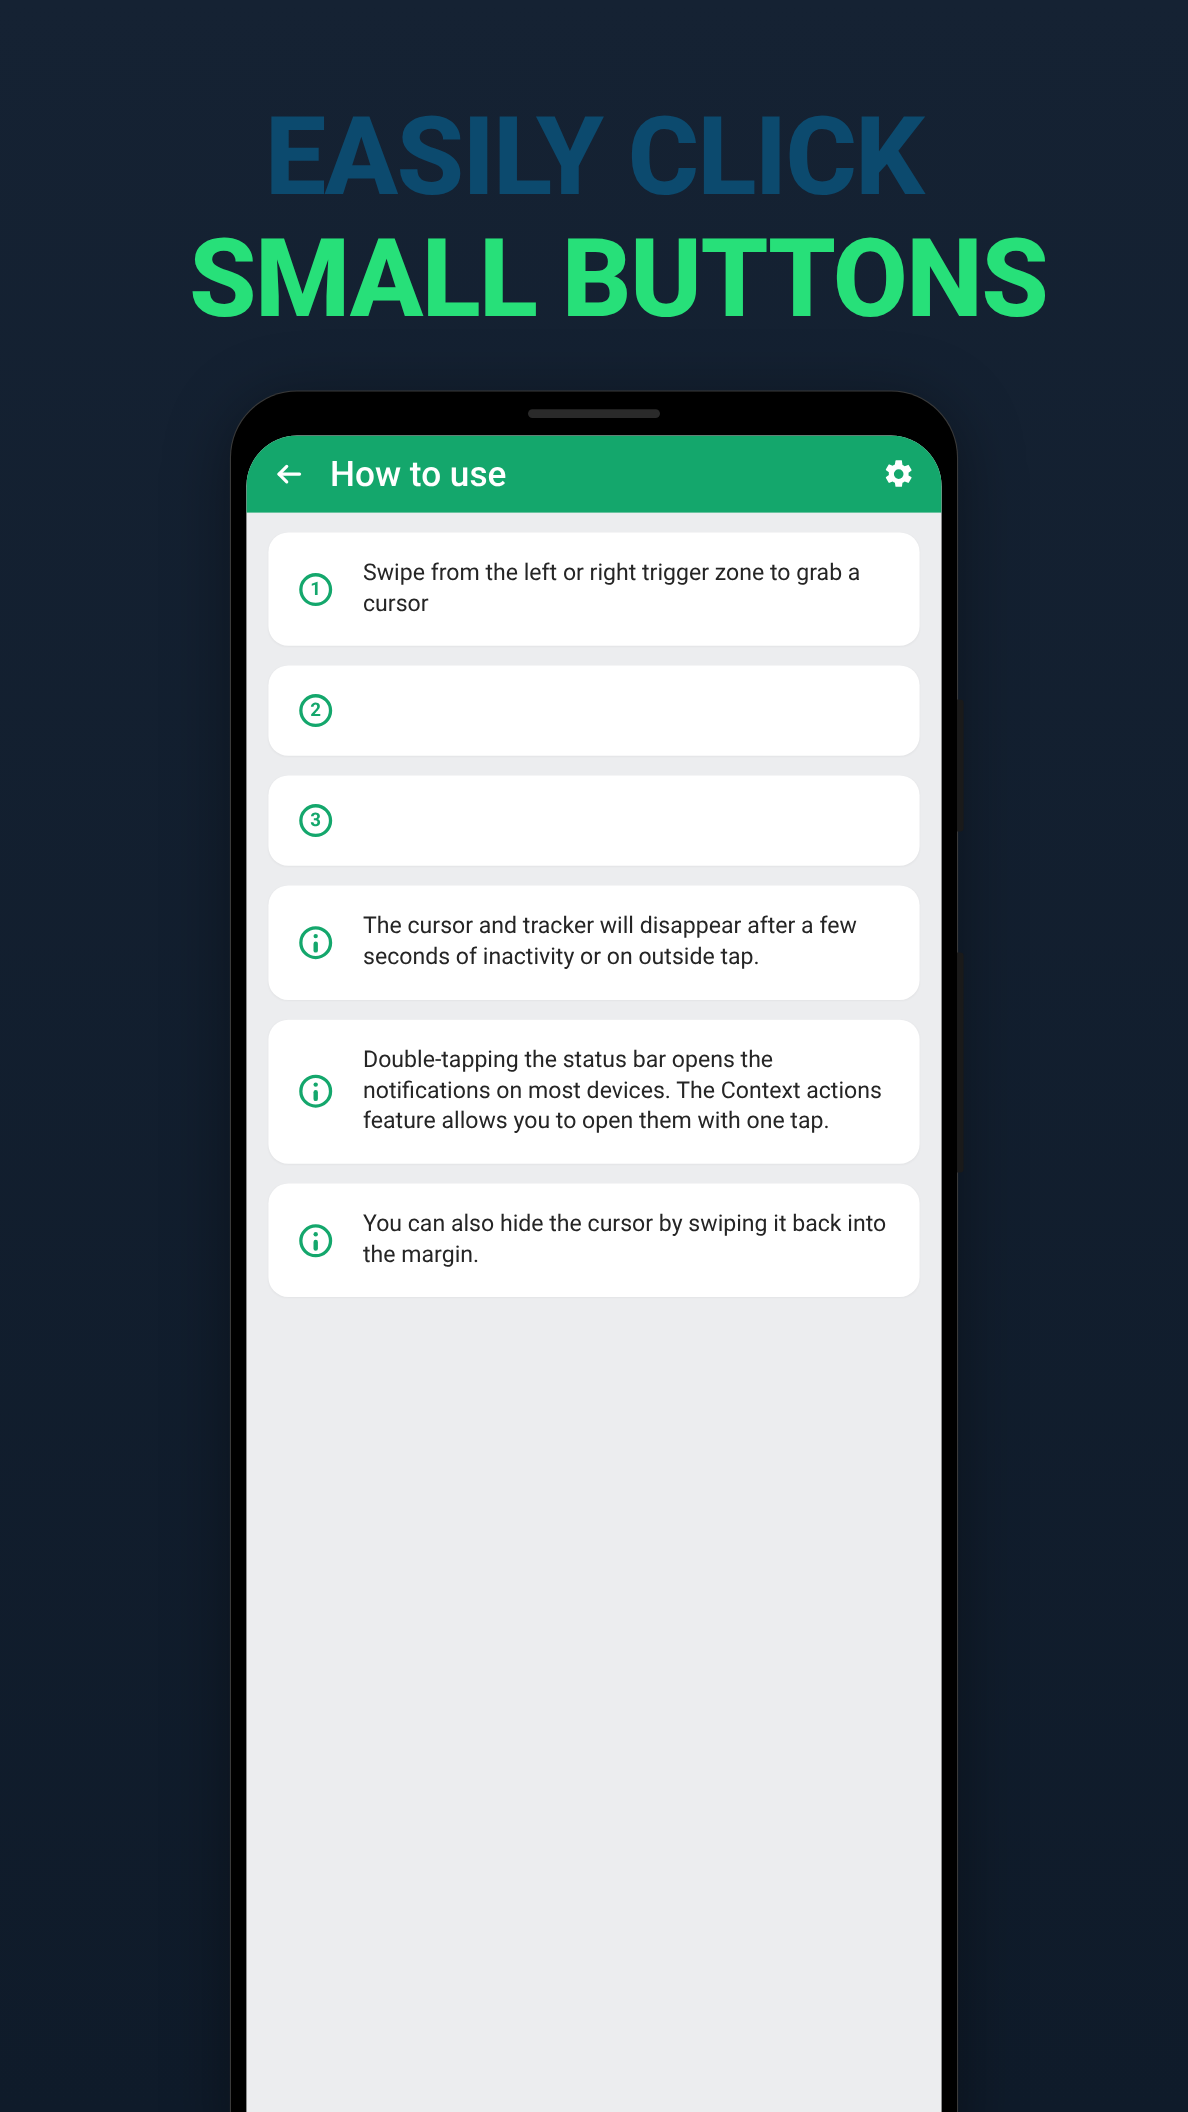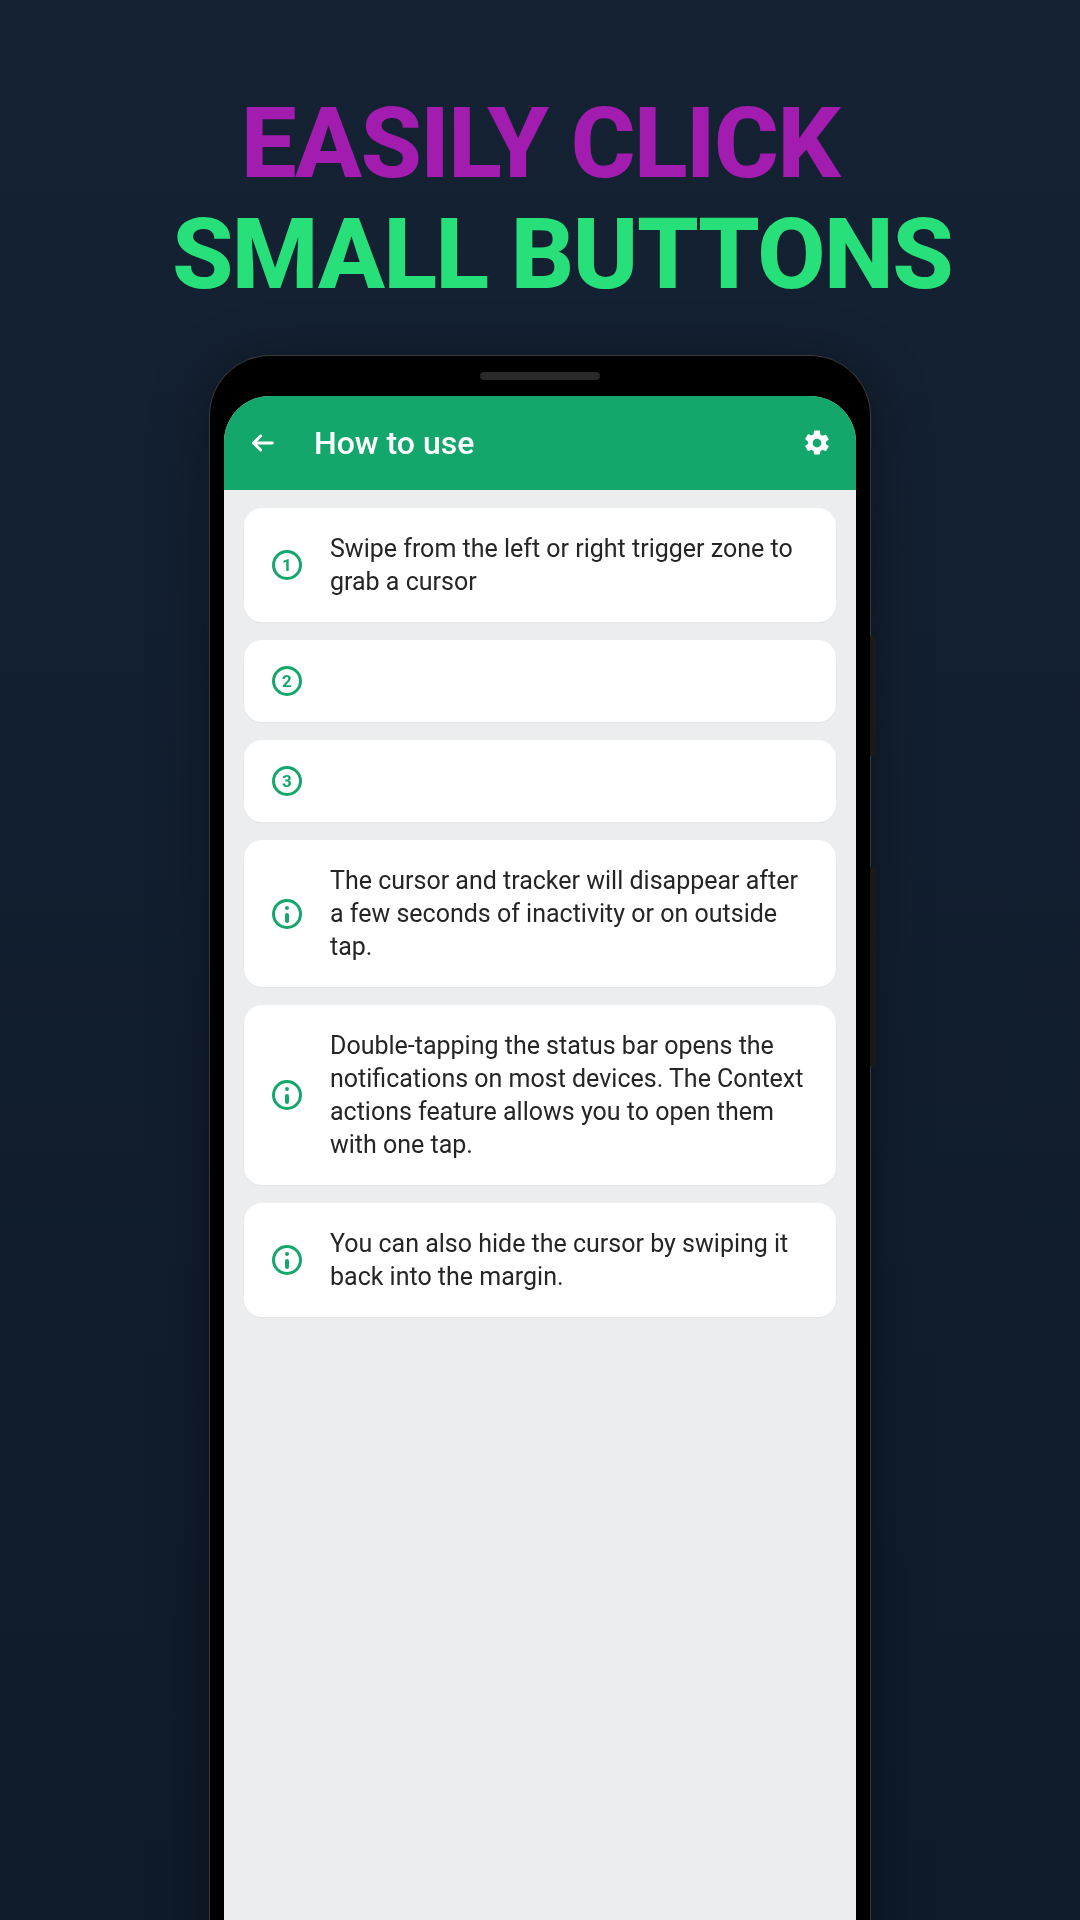--- a/index.html
+++ b/index.html
@@ -11,21 +11,21 @@
       position: relative;
     }
     .headline {
       text-align: center;
       padding-top: 88px;
       font-weight: 800;
       font-size: 99px;
       letter-spacing: -1.5px;
       line-height: 1.12;
     }
-    .headline-line1 { color: #a21caf; }
+    .headline-line1 { color: #0c4a6e; }
     .headline-line2 { color: #27e079; padding-left: 44px; }
     .phone-wrapper {
       position: absolute;
       top: 356px;
       left: 50%;
       transform: translateX(-50%);
       width: 660px;
     }
     .phone-frame {
       width: 660px;
@@ -52,26 +52,26 @@
     .phone-screen {
       width: 100%;
       height: 1560px;
       background: #ecedef;
       border-radius: 46px 46px 0 0;
       overflow: hidden;
       margin-top: 26px;
     }
     .app-bar {
       background: #14a76c;
-      height: 94px;
+      height: 70px;
       display: flex;
       align-items: center;
       padding: 0 24px;
       color: #ffffff;
-      gap: 36px;
+      gap: 22px;
     }
     .app-bar-title {
       flex: 1;
       font-size: 32px;
       font-weight: 500;
     }
     .icon-back, .icon-gear { width: 30px; height: 30px; display: flex; align-items: center; justify-content: center; }
     .content {
       padding: 18px 20px;
       display: flex;
@@ -87,21 +87,21 @@
       gap: 26px;
       box-shadow: 0 1px 2px rgba(0,0,0,0.04);
     }
     .card-icon {
       flex: 0 0 auto;
       width: 34px; height: 34px;
       display: flex; align-items: center; justify-content: center;
     }
     .card-text {
       color: #252525;
-      font-size: 25px;
+      font-size: 21px;
       line-height: 1.32;
     }
     .number-circle {
       width: 30px; height: 30px;
       border: 3px solid #14a76c;
       border-radius: 50%;
       display: flex; align-items: center; justify-content: center;
       color: #14a76c;
       font-weight: 700;
       font-size: 17px;

